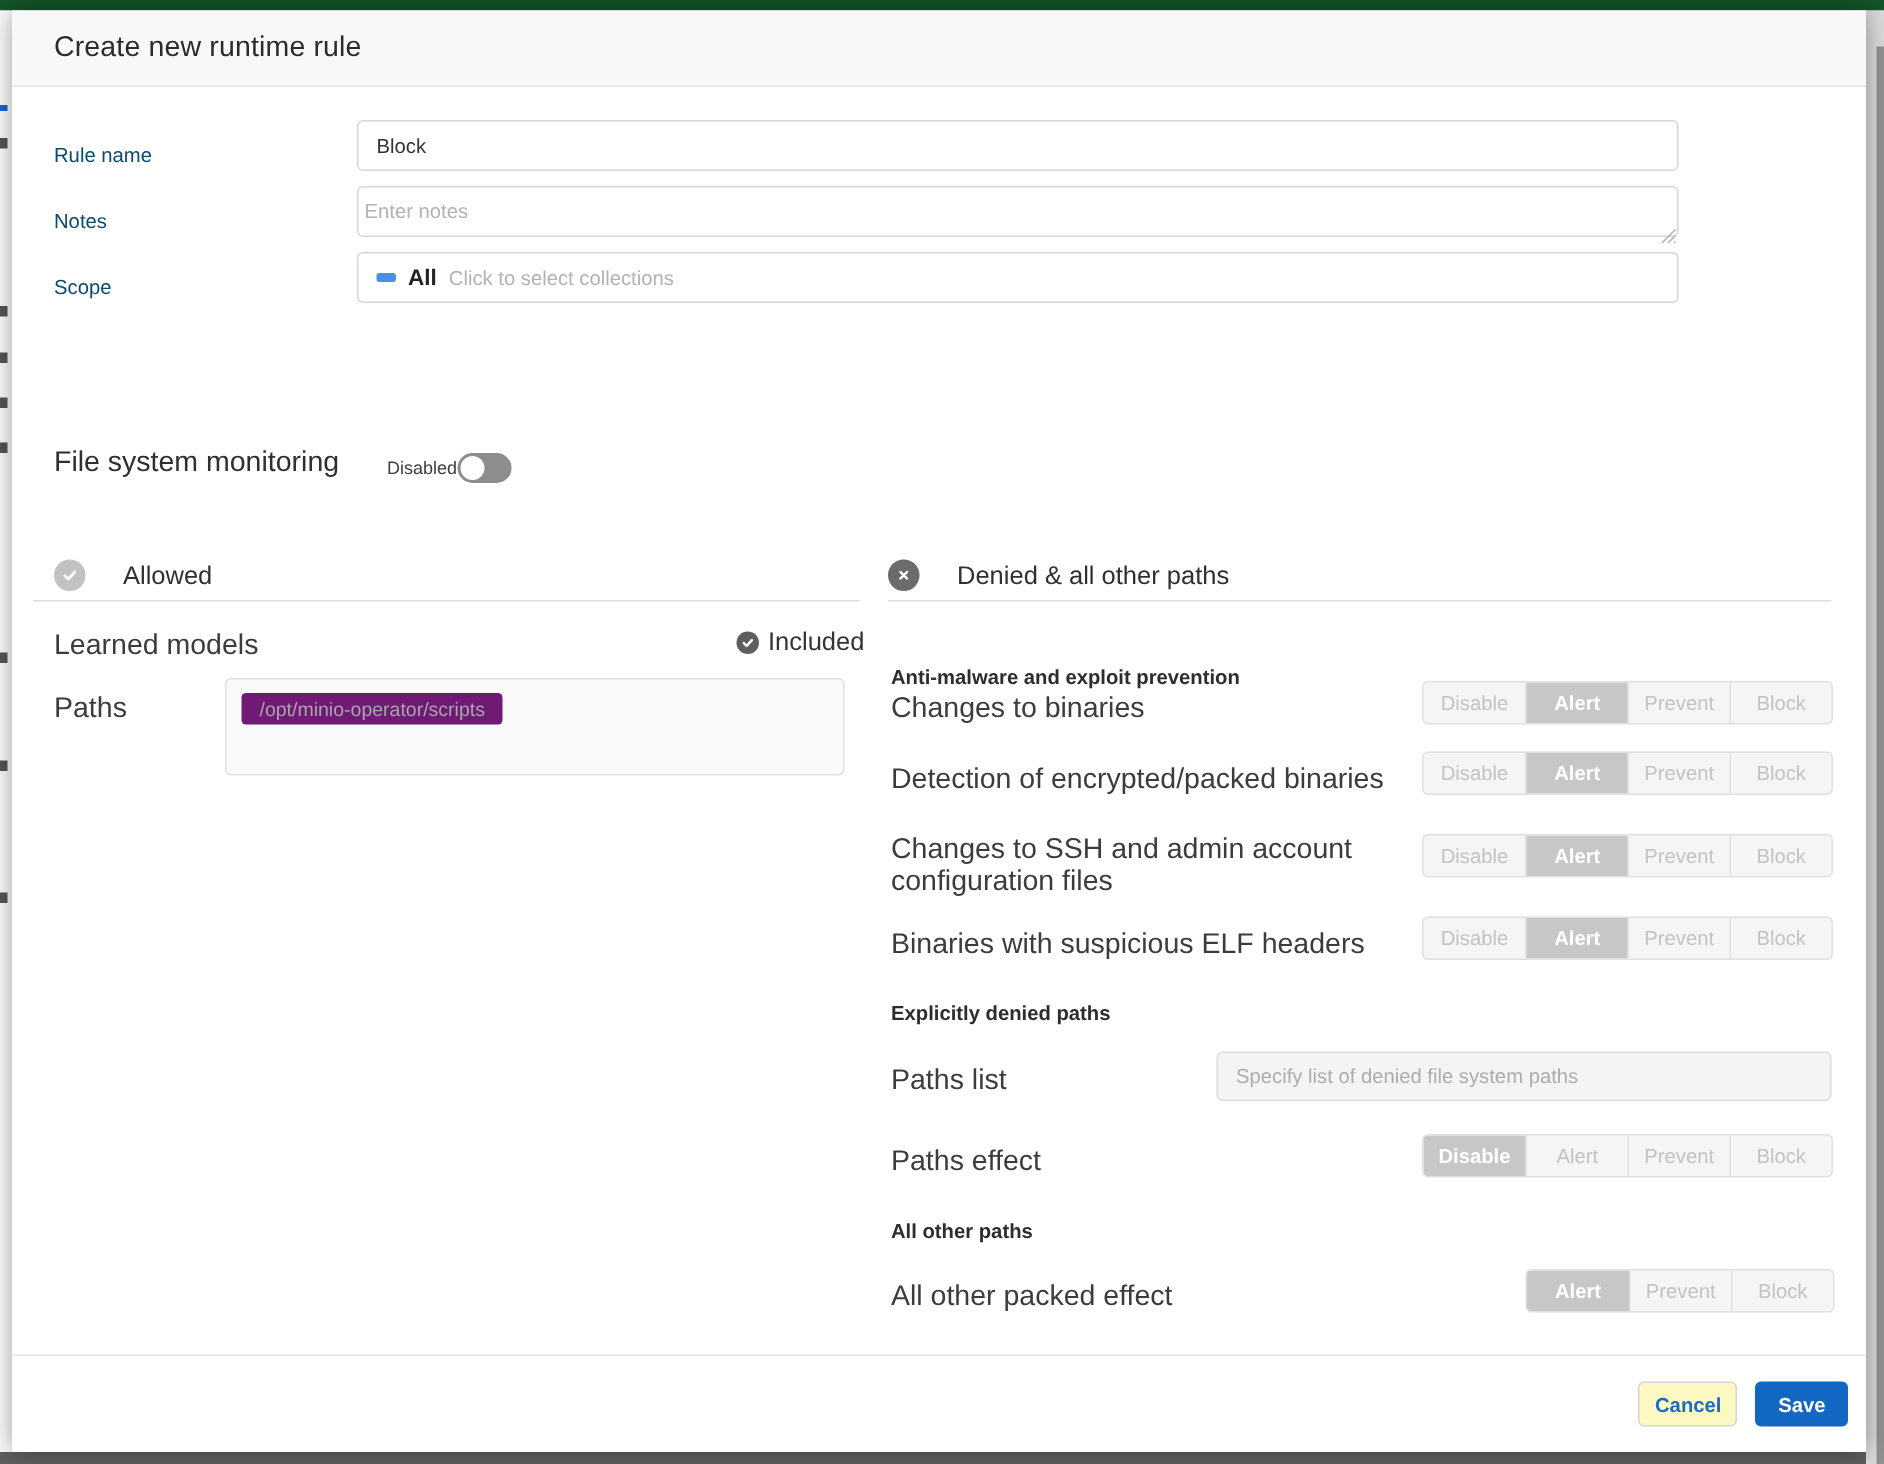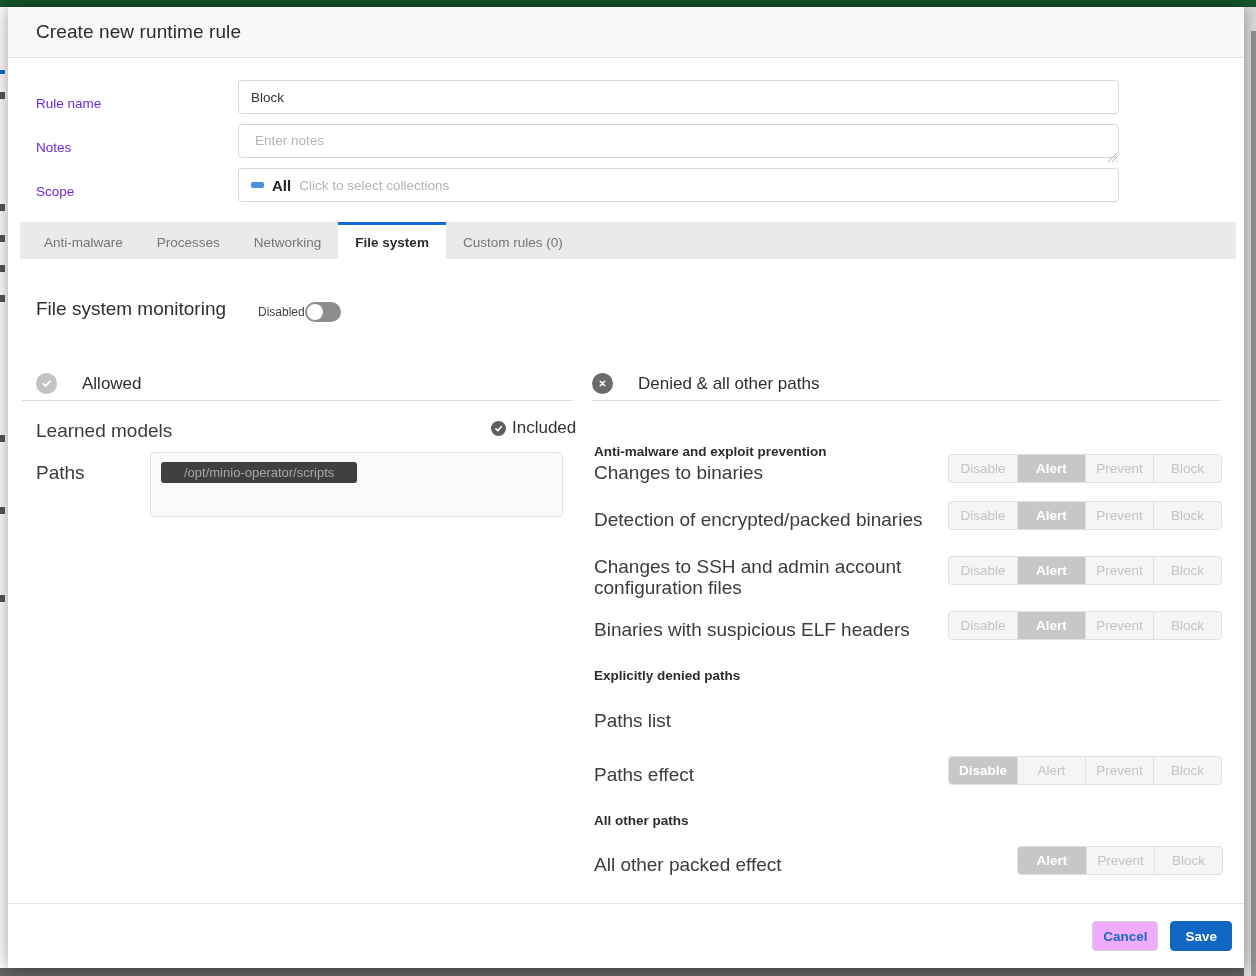--- a/index.html
+++ b/index.html
@@ -25,33 +25,33 @@
     background:#fff; z-index:2; box-shadow:0 0 16px rgba(0,0,0,.38);
   }
   .modal-header {
     position:absolute; left:0; top:0; width:100%; height:51px;
     background:#f8f8f8; border-bottom:1px solid #e4e4e4;
     display:flex; align-items:center; padding-left:28px;
   }
   .modal-title { font-size:19px; color:#2b2b2b; font-weight:500; letter-spacing:.1px; }
 
   
-  .form-label { position:absolute; left:28px; font-size:13.5px; color:#6d28d9; }
+  .form-label { position:absolute; left:28px; font-size:13.5px; color:#0c4a6e; }
   .inp {
     position:absolute; left:230px; width:881px; height:34px;
     border:1px solid #d6d6d6; border-radius:4px; background:#fff;
     font-family:"Liberation Sans", sans-serif; font-size:13.5px; color:#333;
     padding:0 12px; outline:none;
   }
   .inp::placeholder, .ta::placeholder { color:#b3b3b3; }
   .ta {
     position:absolute; left:230px; width:881px; height:34px;
     border:1px solid #d6d6d6; border-radius:4px; background:#fff;
     font-family:"Liberation Sans", sans-serif; font-size:13.5px; color:#333;
-    padding:8px 16px; outline:none; resize:none;
+    padding:8px 4px; outline:none; resize:none;
   }
   .resize-grip { position:absolute; left:1099px; top:145px; width:11px; height:11px; pointer-events:none; }
   .scope-box {
     position:absolute; left:230px; top:161px; width:881px; height:34px;
     border:1px solid #d6d6d6; border-radius:4px; background:#fff;
     display:flex; align-items:center; padding:0 12px; gap:8px; cursor:pointer;
   }
   .scope-chip-icon { width:13px; height:6px; border-radius:2px; background:#4a90e2; flex:0 0 auto; }
   .scope-chip-label { font-size:15px; font-weight:700; color:#222; }
   .scope-placeholder { font-size:13.5px; color:#b3b3b3; }
@@ -92,22 +92,22 @@
 
   .included-badge { position:absolute; display:flex; align-items:center; gap:6px; }
   .included-ic { width:15px; height:15px; border-radius:50%; background:#5e5e5e; display:flex; align-items:center; justify-content:center; }
   .included-text { font-size:17px; color:#333; }
 
   .paths-box {
     position:absolute; left:142px; top:445px; width:413px; height:65px;
     background:#fafafa; border:1px solid #e0e0e0; border-radius:4px; padding:9px 10px;
   }
   .path-chip {
-    display:inline-block; background:#404040; color:#a6a6a6; font-size:13px;
-    padding:3px 23px; border-radius:3px; margin-bottom:7px;
+    display:inline-block; background:#701a75; color:#a6a6a6; font-size:13px;
+    padding:3px 12px; border-radius:3px; margin-bottom:7px;
   }
   .paths-box .ph { font-size:13.5px; color:#b3b3b3; }
 
   .denied-input {
     position:absolute; left:803px; top:694px; width:410px; height:33px;
     background:#f4f4f4; border:1px solid #dcdcdc; border-radius:4px;
     font-family:"Liberation Sans", sans-serif; font-size:13.5px; color:#888; padding:0 12px; outline:none;
   }
   .denied-input::placeholder { color:#adadad; }
 
@@ -124,21 +124,21 @@
   .seg:first-child { border-left:none; }
   .seg.selected { background:#c7c7c7; color:#fff; font-weight:600; }
 
   
   .modal-footer {
     position:absolute; left:0; top:896px; width:100%; height:65px;
     border-top:1px solid #e5e5e5; background:#fff;
     display:flex; align-items:center; justify-content:flex-end; gap:12px; padding-right:12px;
   }
   .btn-cancel {
-    min-width:66px; height:30px; background:#f0abfc; border:1px solid #d4d4d4; border-radius:4px;
+    min-width:66px; height:30px; background:#fef9c3; border:1px solid #d4d4d4; border-radius:4px;
     color:#1b6ac9; font-family:"Liberation Sans", sans-serif; font-size:13.5px; font-weight:700; cursor:pointer; padding:0 4px;
   }
   .btn-save {
     min-width:54px; height:30px; background:#1167c2; border:1px solid #1167c2; border-radius:4px;
     color:#fff; font-family:"Liberation Sans", sans-serif; font-size:13.5px; font-weight:700; cursor:pointer; padding:0 14px;
   }
 </style>
 </head>
 <body>
 
@@ -174,27 +174,20 @@
     <path d="M10 1 L1 10 M10 5 L5 10 M10 9 L9 10" stroke="#b0b0b0" stroke-width="1" fill="none"></path>
   </svg>
 
   <div class="form-label" style="top:177px;">Scope</div>
   <div class="scope-box">
     <span class="scope-chip-icon"></span>
     <span class="scope-chip-label">All</span>
     <span class="scope-placeholder">Click to select collections</span>
   </div>
 
-  <div class="tabbar">
-    <div class="tab" style="padding-left:24px;">Anti-malware</div>
-    <div class="tab">Processes</div>
-    <div class="tab">Networking</div>
-    <div class="tab active">File system</div>
-    <div class="tab">Custom rules (0)</div>
-  </div>
 
   <div class="fs-title">File system monitoring</div>
   <div class="toggle-label">Disabled</div>
   <div class="toggle">
       <div class="knob"></div>
     </div>
 
   <div class="col-head" style="left:28px; top:366px;">
     <span class="circle-ic ic-allowed">
       <svg width="11" height="11" viewBox="0 0 12 12">
@@ -260,20 +253,21 @@
   <div class="seg-group" style="left:940px; top:604px;">
     <div class="seg">Disable</div>
     <div class="seg selected">Alert</div>
     <div class="seg">Prevent</div>
     <div class="seg">Block</div>
   </div>
 
   <div class="bold-head" style="left:586px; top:661px;">Explicitly denied paths</div>
 
   <div class="row-label" style="left:586px; top:703px;">Paths list</div>
+  <input class="denied-input" type="text" placeholder="Specify list of denied file system paths" style="">
 
   <div class="row-label" style="left:586px; top:757px;">Paths effect</div>
   <div class="seg-group" style="left:940px; top:749px;">
     <div class="seg selected">Disable</div>
     <div class="seg">Alert</div>
     <div class="seg">Prevent</div>
     <div class="seg">Block</div>
   </div>
 
   <div class="bold-head" style="left:586px; top:806px;">All other paths</div>

